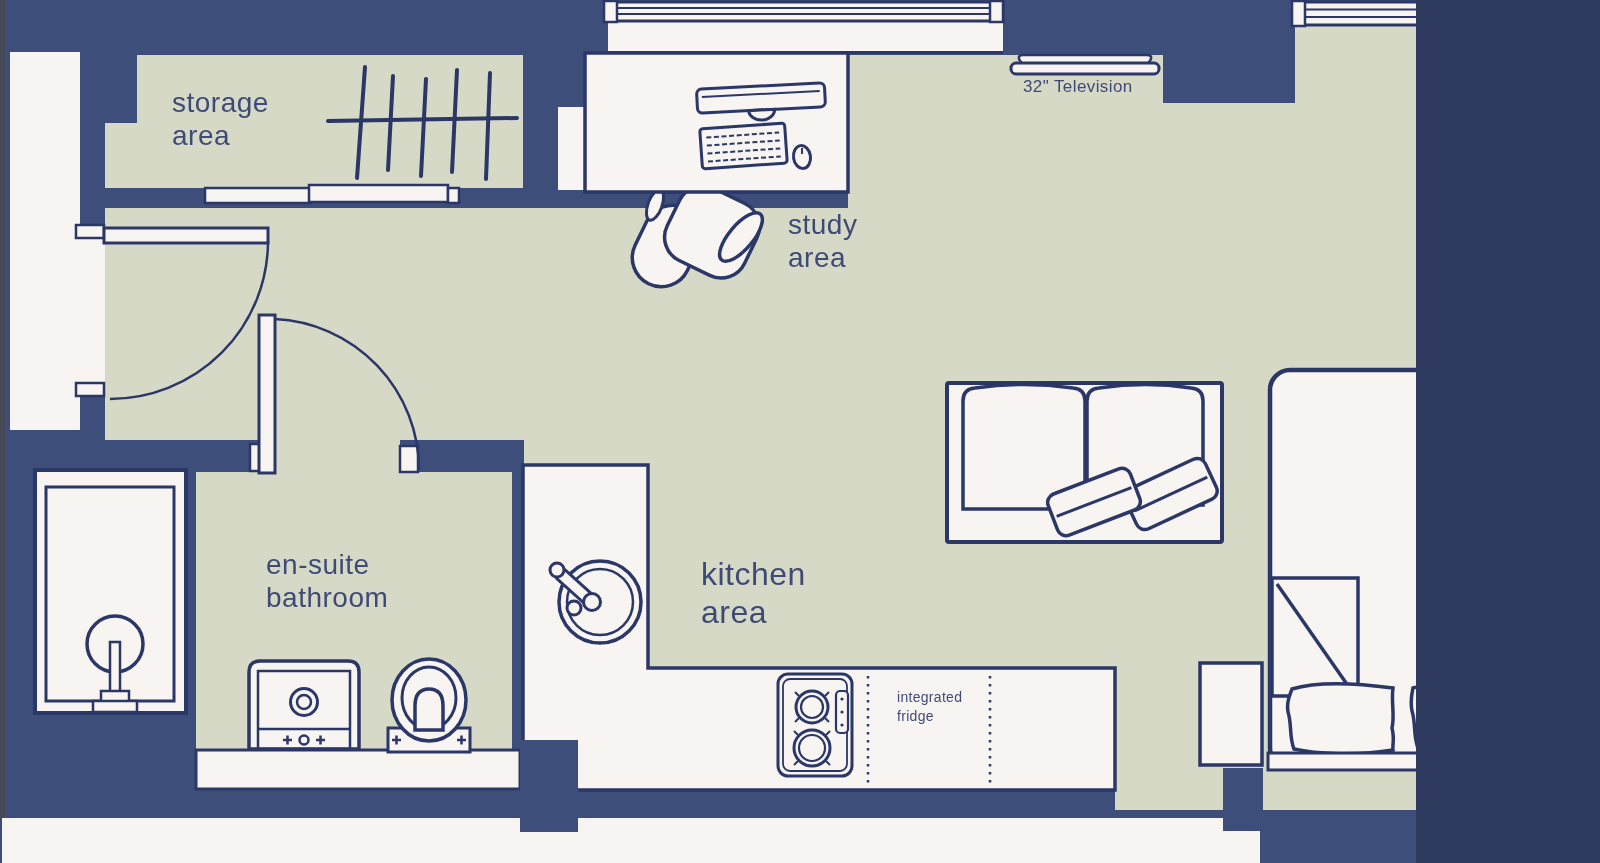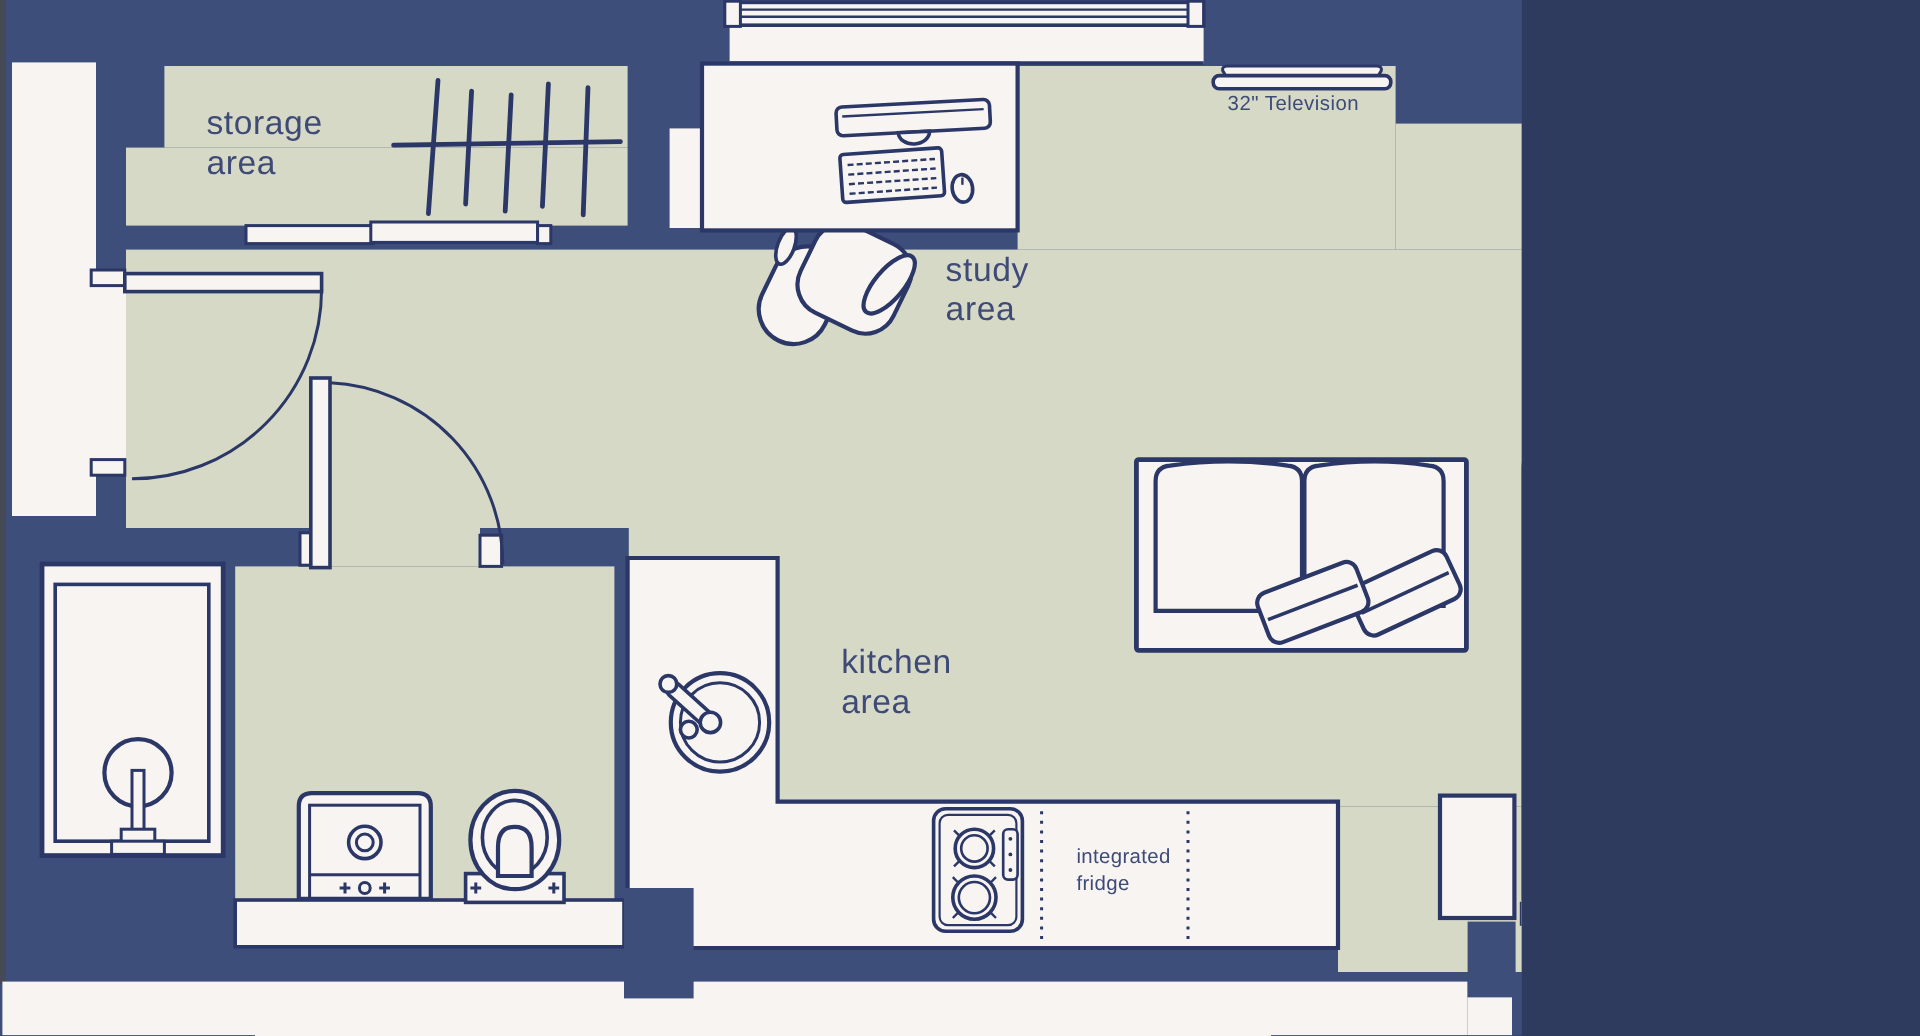--- a/index.html
+++ b/index.html
@@ -1,31 +1,31 @@
 <!DOCTYPE html>
 <html><head>
 <meta charset="utf-8">
 <style>
   html,body{margin:0;padding:0;background:#2e3a5e;}
   .stage{
-    position:relative;width:1268px;height:863px;overflow:hidden;
+    position:relative;width:1416px;height:863px;overflow:hidden;
     background:#3e4e7b;
     font-family:"Liberation Sans",sans-serif;
   }
   .stage svg{position:absolute;left:0;top:0;}
   .plan-label{
     position:absolute;color:#3f4b77;white-space:pre-line;
     line-height:1.18;letter-spacing:0.5px;font-weight:400;
   }
   .lbl-storage {left:172px;top:86px;font-size:28px;}
   .lbl-study   {left:788px;top:208px;font-size:28px;}
   .lbl-bath    {left:266px;top:548px;font-size:28px;}
-  .lbl-kitchen {left:701px;top:535px;font-size:28px;}
+  .lbl-kitchen {left:701px;top:556px;font-size:32px;}
   .lbl-tv      {left:1023px;top:77px;font-size:17px;letter-spacing:0.4px;}
-  .lbl-fridge  {left:897px;top:703px;font-size:17px;line-height:1.35;letter-spacing:0.3px;}
+  .lbl-fridge  {left:897px;top:688px;font-size:14px;line-height:1.35;letter-spacing:0.3px;}
 </style>
 </head>
 <body>
 
 <div class="stage">
 <svg width="1600" height="863" viewBox="0 0 1600 863">
   <style>
     .g{fill:#d7d9c7;}
     .wf{fill:#f7f4f1;}
     .n{fill:#3e4e7b;}
@@ -229,18 +229,20 @@
   </g>
 
   <rect class="n" x="520" y="740" width="58" height="92"></rect>
   <rect class="n" x="1223" y="768" width="40" height="63"></rect>
 </svg>
 
   <div class="plan-label lbl-storage">storage
 area</div>
   <div class="plan-label lbl-study">study
 area</div>
+  <div class="plan-label lbl-bath">en-suite
+bathroom</div>
   <div class="plan-label lbl-kitchen">kitchen
 area</div>
   <div class="plan-label lbl-tv">32" Television</div>
   <div class="plan-label lbl-fridge">integrated
 fridge</div>
 </div>
 
 </body></html>

